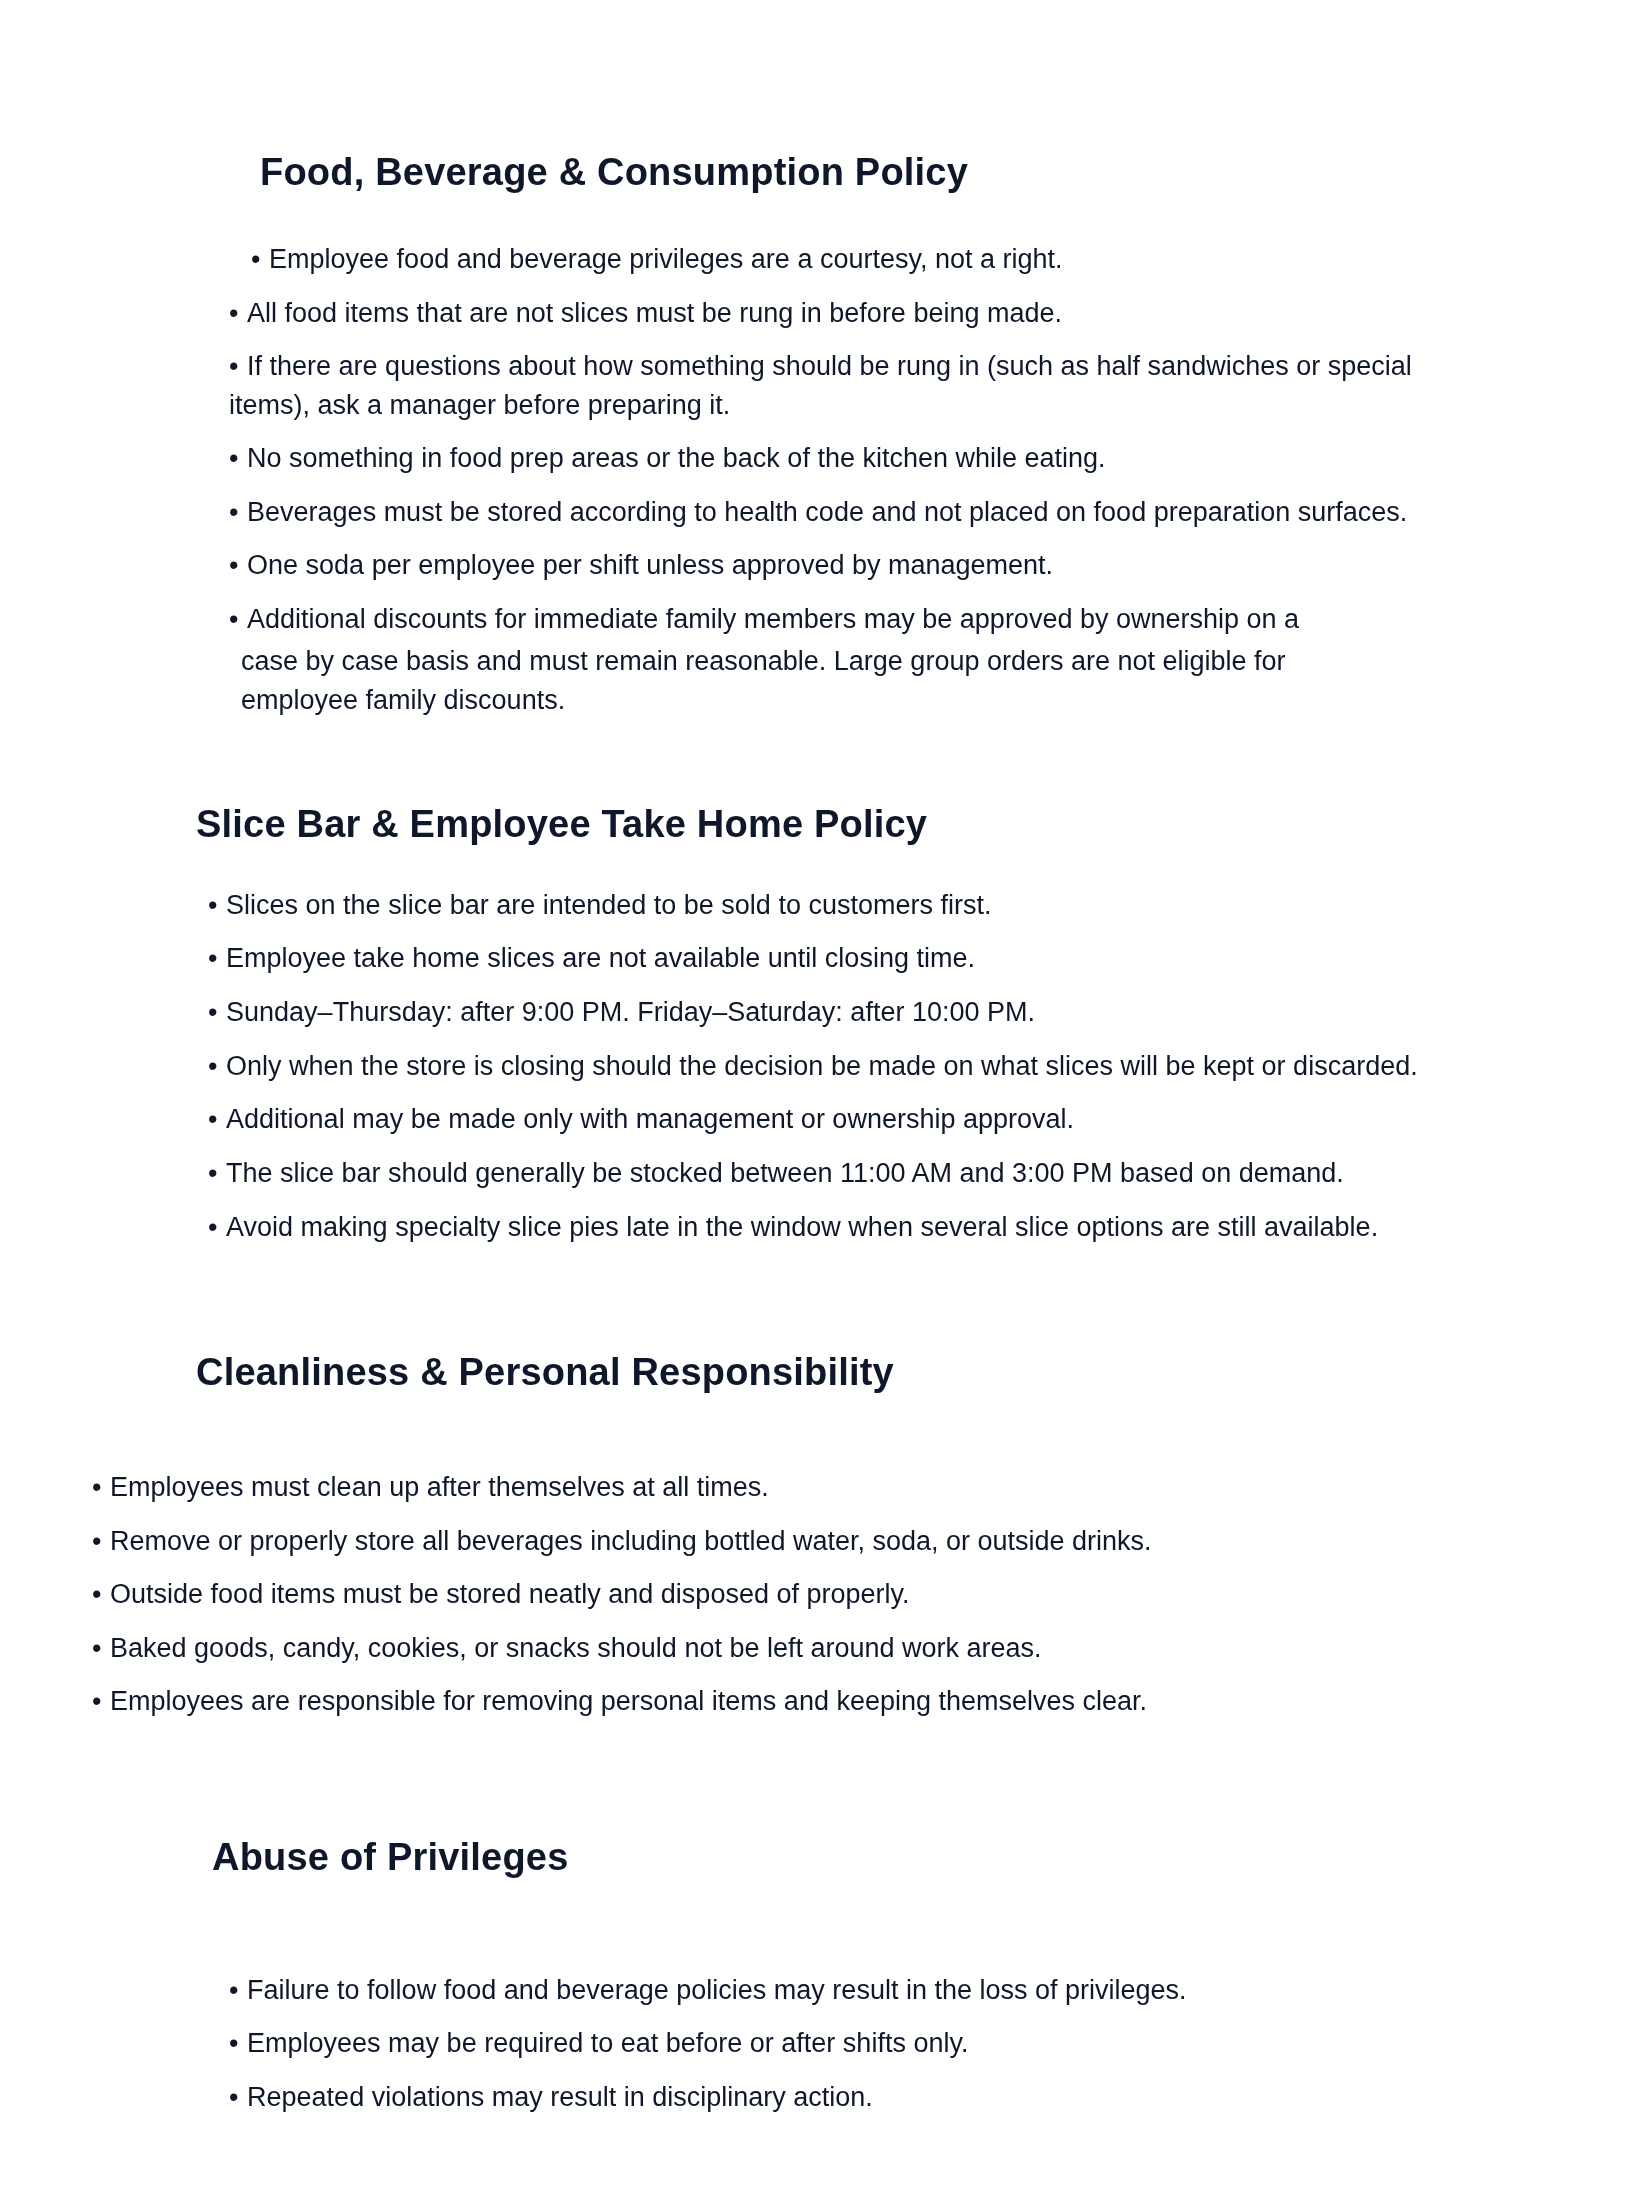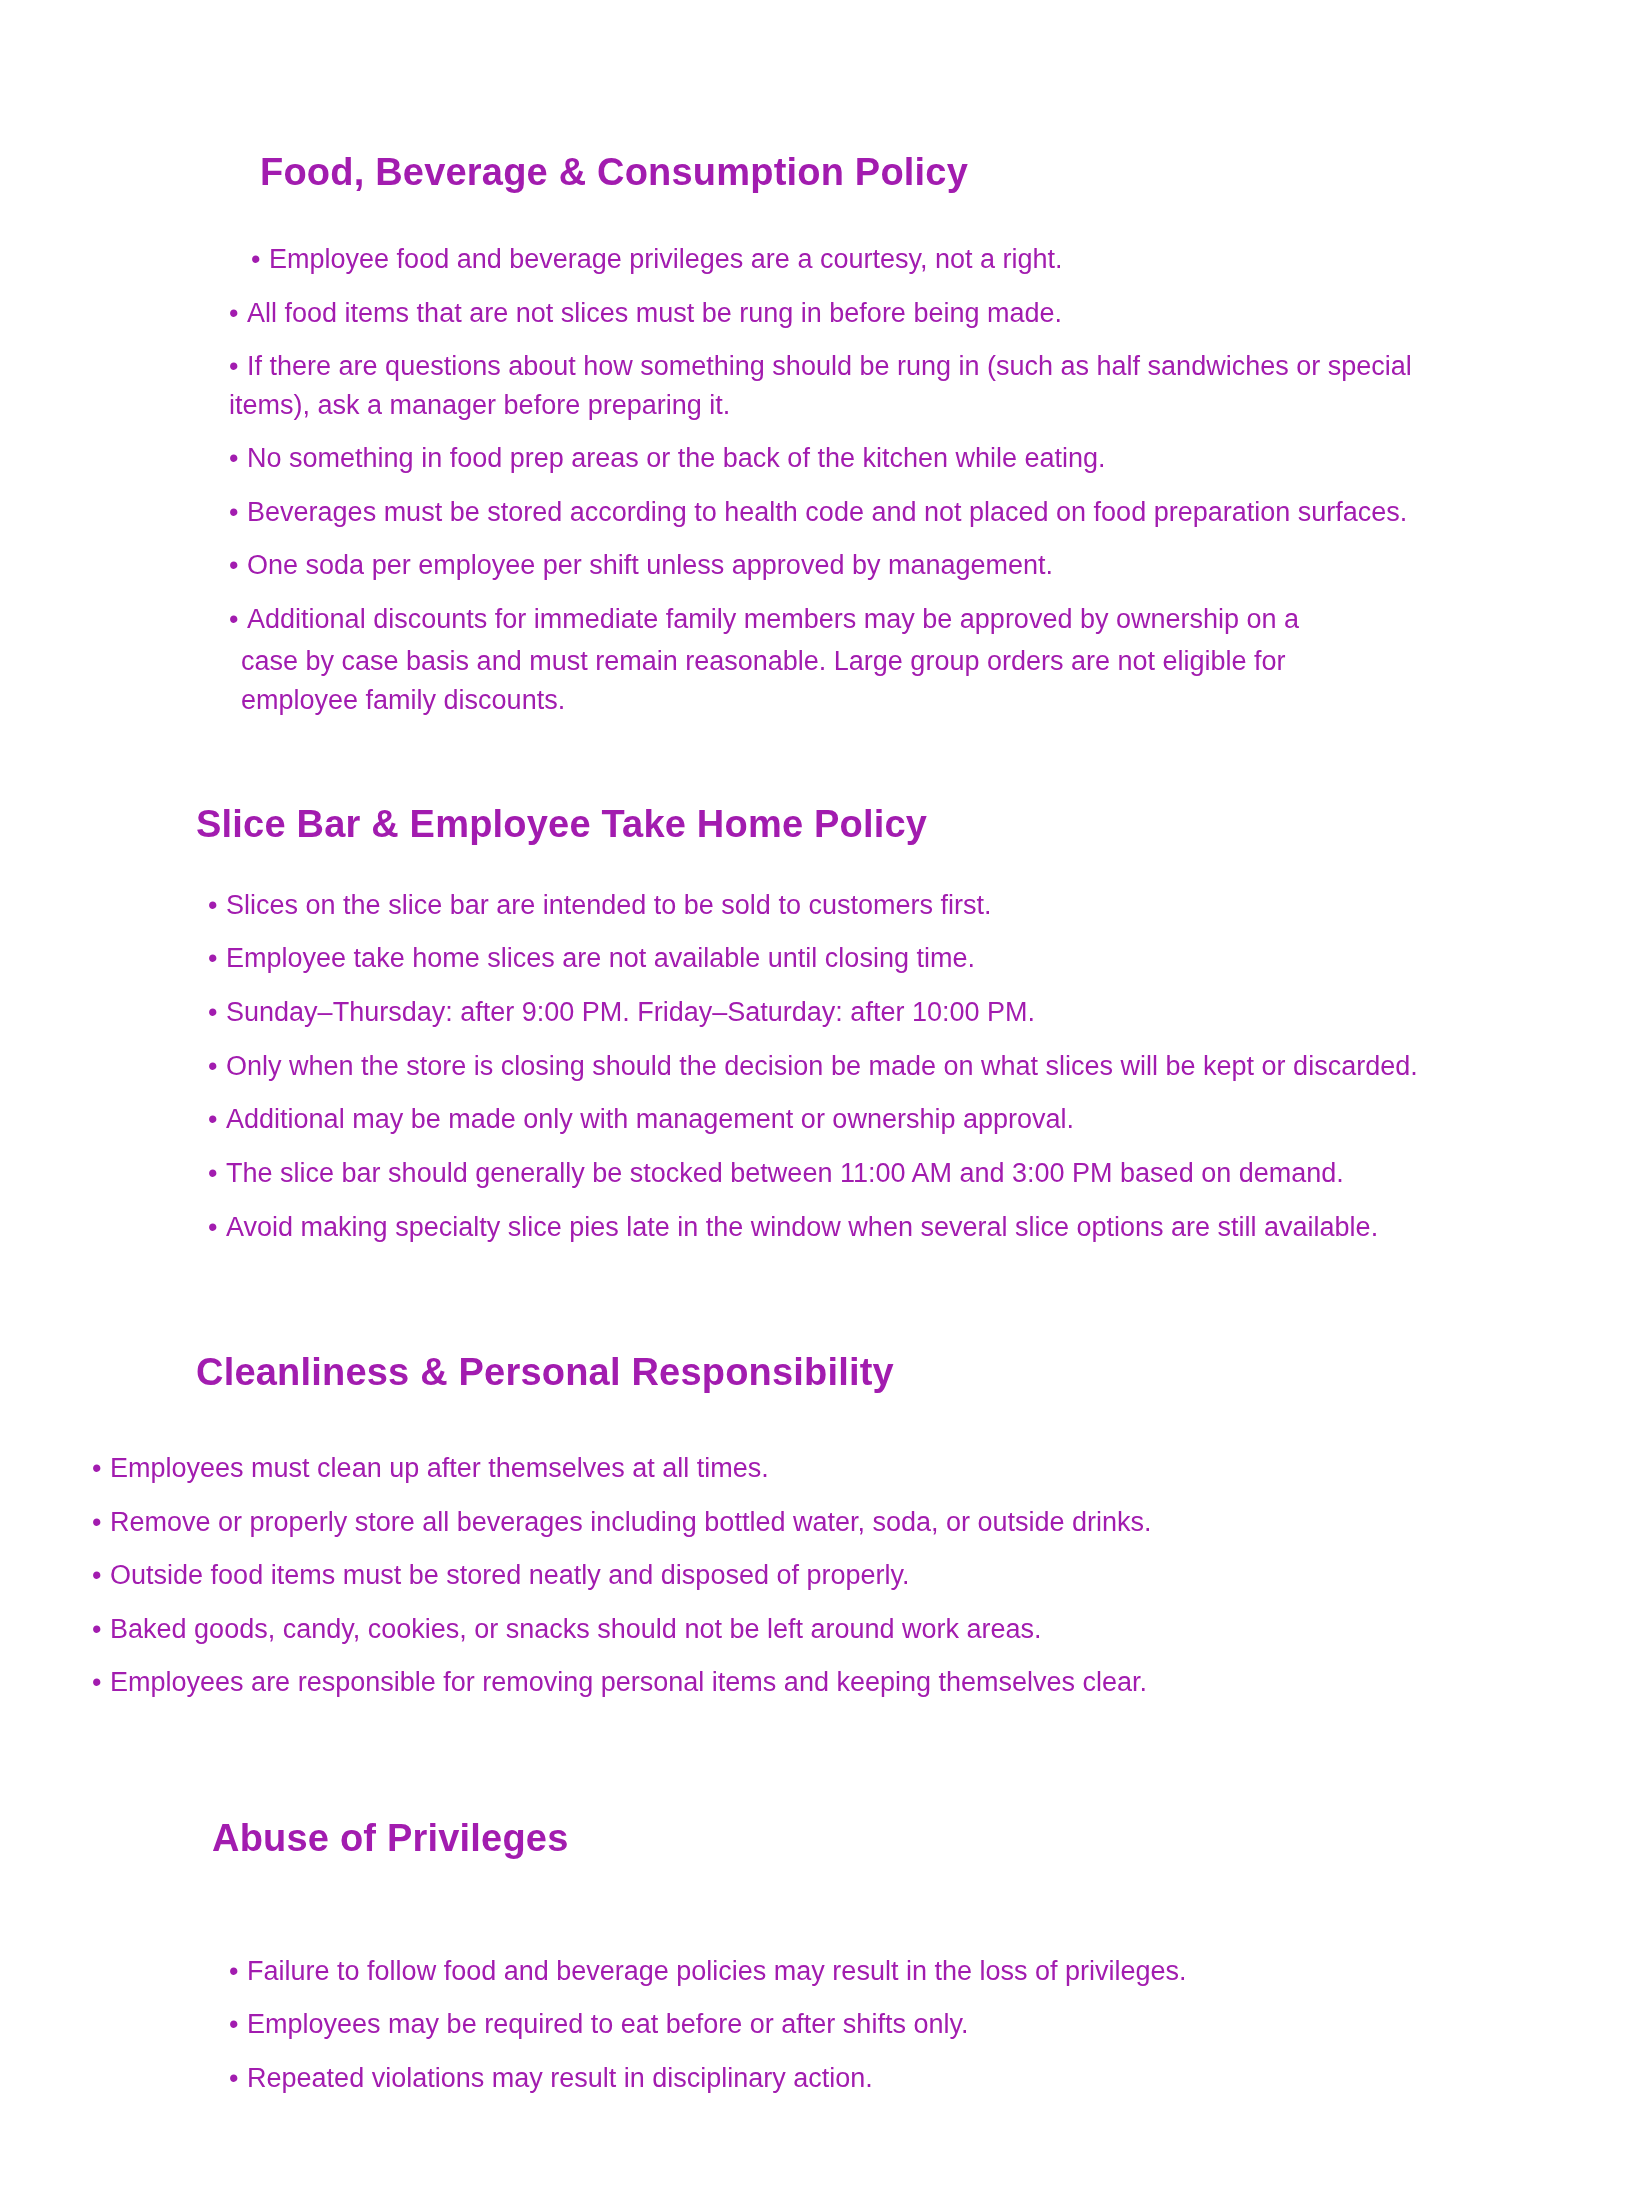--- a/index.html
+++ b/index.html
@@ -5,35 +5,35 @@
   html, body {
     margin: 0;
     padding: 0;
     background: #ffffff;
   }
   .page {
     position: relative;
     width: 1652px;
     height: 2202px;
     background: #ffffff;
-    color: #a21caf;
+    color: #0f172a;
     font-family: "Liberation Sans", sans-serif;
     box-sizing: border-box;
     padding-top: 151px;
     overflow: hidden;
   }
   .section-title {
     font-size: 38px;
     font-weight: bold;
     letter-spacing: 0.2px;
     margin: 0;
   }
   .s1-title   { margin-left: 260px; margin-bottom: 46px; }
   .s2-title   { margin-left: 196px; margin-top: 84px;  margin-bottom: 40px; }
-  .s3-title   { margin-left: 196px; margin-top: 105px; margin-bottom: 55px; }
+  .s3-title   { margin-left: 196px; margin-top: 105px; margin-bottom: 74px; }
   .s4-title   { margin-left: 212px; margin-top: 115px; margin-bottom: 92px; }
 
   .bullets { margin: 0; }
   .s1-bullets { margin-left: 229px; }
   .s2-bullets { margin-left: 208px; }
   .s3-bullets { margin-left: 92px; }
   .s4-bullets { margin-left: 229px; }
 
   .bullet {
     font-size: 27px;

